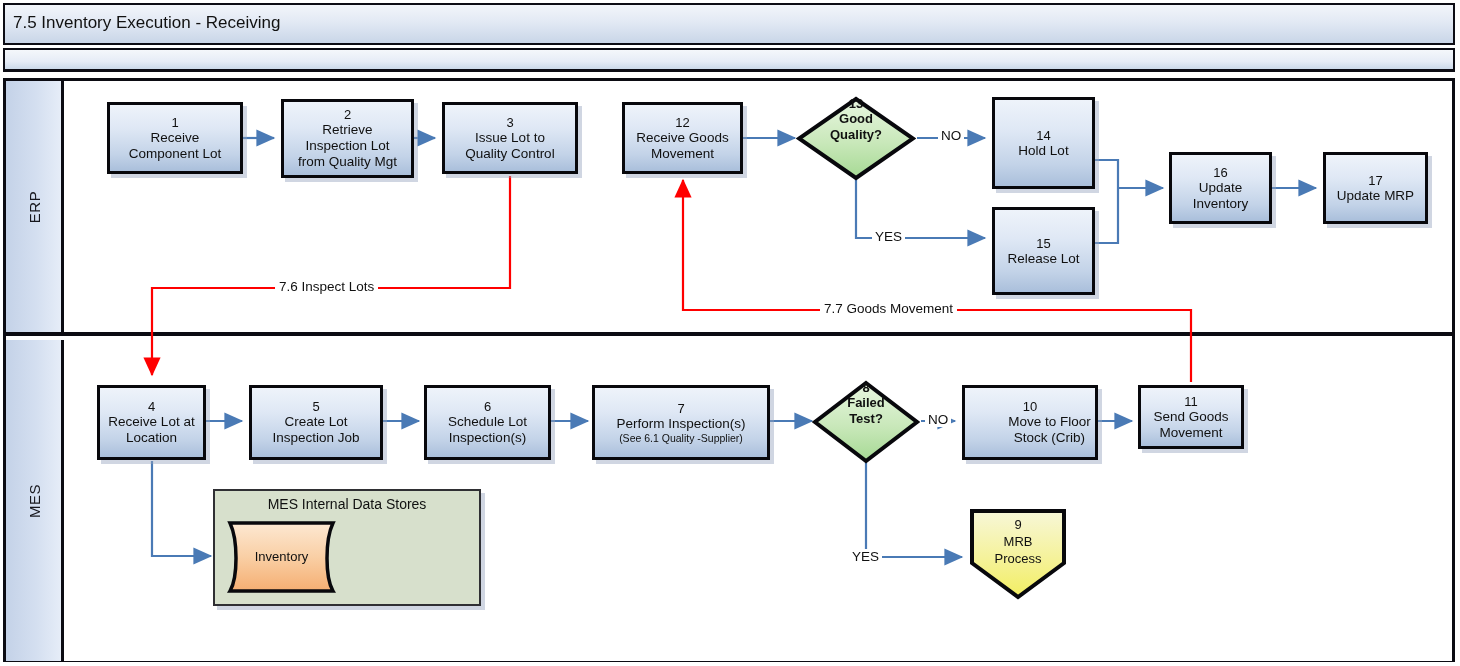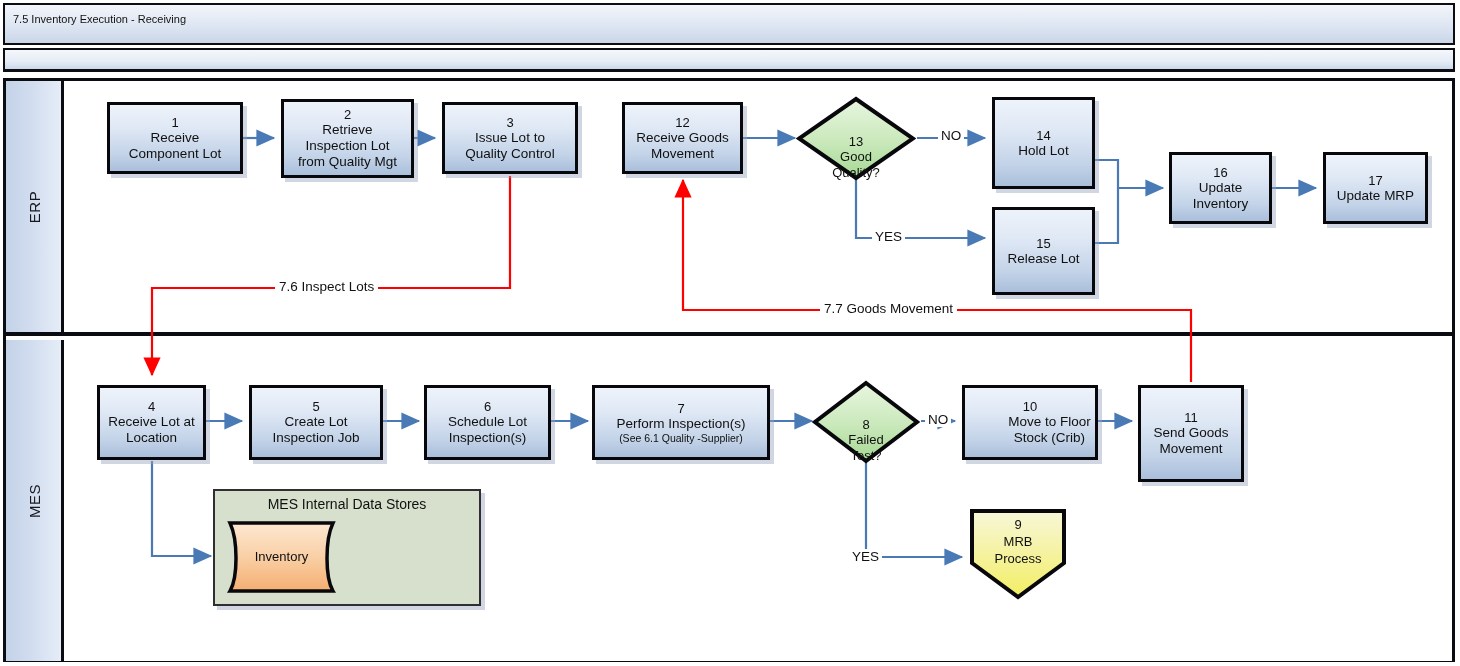--- a/index.html
+++ b/index.html
@@ -8,21 +8,21 @@
   #page{position:relative;width:1460px;height:666px;background:#ffffff;overflow:hidden;}
 
   
   .titlebar{
     position:absolute;left:3px;top:3px;width:1452px;height:42px;
     border:2px solid #0c0c14;
     background:linear-gradient(to bottom,#f2f5fa 0%,#e2e9f4 45%,#c9d6e8 100%);
     box-sizing:border-box;
   }
   .titlebar .t-text{
-    position:absolute;left:8px;top:8px;font-size:11px;color:#111111;white-space:nowrap;
+    position:absolute;left:8px;top:8px;font-size:17px;color:#111111;white-space:nowrap;
   }
   .subbar{
     position:absolute;left:3px;top:48px;width:1452px;height:24px;
     border:2px solid #0c0c14;border-bottom-width:3px;
     background:linear-gradient(to bottom,#f4f7fb 0%,#e6ecf6 60%,#ccd9ea 100%);
     box-sizing:border-box;
   }
 
   
   .laneframe{
@@ -55,21 +55,21 @@
     border:3px solid #08080c;
     background:linear-gradient(to bottom,#eef3fa 0%,#dfe8f5 35%,#c3d3e8 75%,#aabfdb 100%);
     box-shadow:4px 4px 0 rgba(150,165,190,.45);
     display:flex;flex-direction:column;align-items:center;justify-content:center;
   }
   .proc .num{font-size:13px;color:#101010;line-height:15px;}
   .proc .lbl{font-size:13.5px;color:#101010;line-height:16px;text-align:center;padding:0 3px;}
   .proc .sub{font-size:10.5px;color:#101010;line-height:13px;text-align:center;}
 
   .diamond{
-    display:flex;align-items:flex-end;justify-content:center;
+    display:flex;align-items:flex-start;justify-content:center;font-weight:bold;
   }
   .diamond .dshape{
     position:absolute;left:0;top:0;width:100%;height:100%;
   }
   .diamond .dtext{
     position:relative;z-index:2;text-align:center;font-size:13px;color:#101010;line-height:16px;
   }
   .diamond .dtext .num{font-size:13px;line-height:15px;}
 
   .pentagon{position:absolute;}
@@ -290,21 +290,21 @@
 Test?</div>
     </div>
   </div>
 
   <div class="node proc" style="left:962px;top:385px;width:136px;height:75px;">
     <div class="num">10</div>
     <div class="lbl" style="white-space:pre-line;margin-left:39px;">Move to Floor
 Stock (Crib)</div>
   </div>
 
-  <div class="node proc" style="left:1138px;top:385px;width:106px;height:97px;">
+  <div class="node proc" style="left:1138px;top:385px;width:106px;height:64px;">
     <div class="num">11</div>
     <div class="lbl" style="white-space:pre-line;">Send Goods
 Movement</div>
   </div>
 
   <div class="edgelabel" style="left:925px;top:412px;">NO</div>
   <div class="edgelabel" style="left:849px;top:549px;">YES</div>
 
   <div class="pentagon" style="left:968px;top:508px;width:100px;height:92px;">
     <svg width="100" height="92" viewBox="0 0 100 92">

